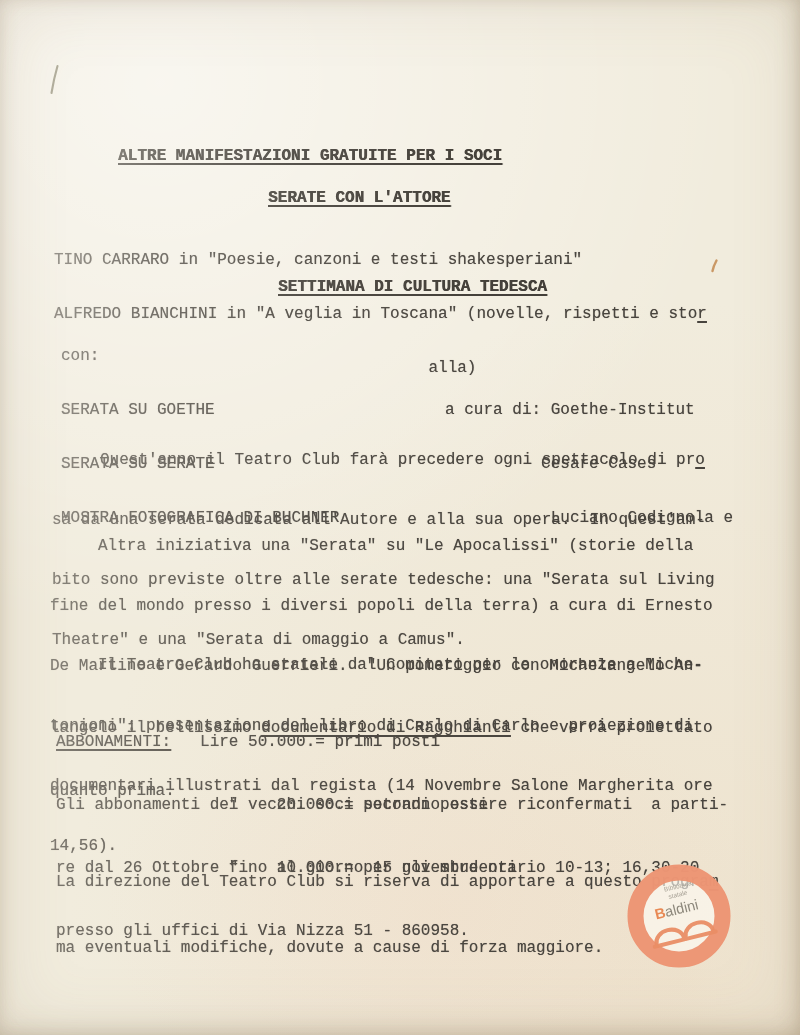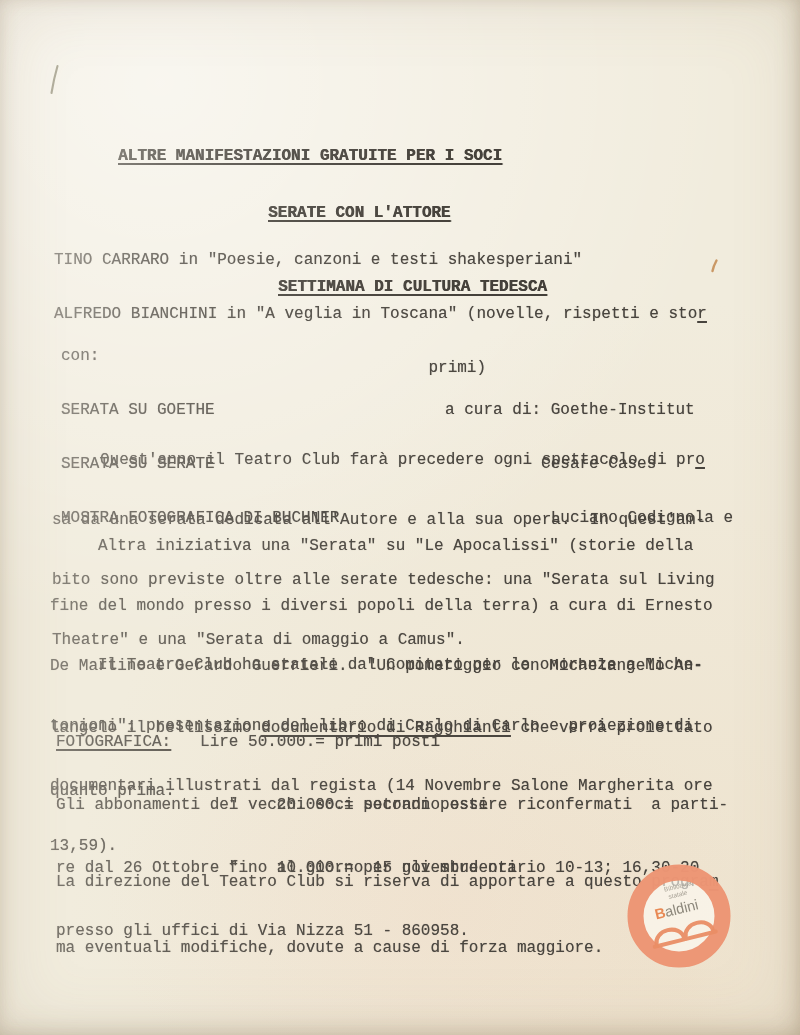--- a/index.html
+++ b/index.html
@@ -38,26 +38,26 @@
 
   <svg class="marks" width="800" height="1035" viewBox="0 0 800 1035" style="left:0;top:0">
     <path d="M57.5 66 Q54 78 51.5 93" stroke="#97937f" stroke-width="2.1" opacity="0.72" fill="none" stroke-linecap="round"></path>
     <path d="M716.5 260.5 Q713.5 266 712.5 271" stroke="#c08347" stroke-width="2.4" opacity="0.8" fill="none" stroke-linecap="round"></path>
   </svg>
 
   <div class="typescript">
 
     <div class="blk hd" style="left:118px;top:146px"><span class="u">ALTRE MANIFESTAZIONI GRATUITE PER I SOCI</span></div>
 
-    <div class="blk hd" style="left:268px;top:203px"><span class="u">SERATE CON L'ATTORE</span></div>
+    <div class="blk hd" style="left:268px;top:188px"><span class="u">SERATE CON L'ATTORE</span></div>
 
     <div class="blk" style="left:54px;top:215px;line-height:18px">
       <div><span>TINO CARRARO in "Poesie, canzoni e testi shakesperiani"</span></div>
       <div><span>ALFREDO BIANCHINI in "A veglia in Toscana" (novelle, rispetti e sto</span><span class="u">r</span></div>
-      <div><span>                                       primi)</span></div>
+      <div><span>                                       alla)</span></div>
     </div>
 
     <div class="blk hd" style="left:278px;top:277px"><span class="u">SETTIMANA DI CULTURA TEDESCA</span></div>
 
     <div class="blk" style="left:61px;top:311px;line-height:18px">
       <div><span>con:</span></div>
       <div><span>SERATA SU GOETHE                        a cura di: Goethe-Institut</span></div>
       <div><span>SERATA SU SERATE                                  Cesare Cases</span></div>
       <div><span>MOSTRA FOTOGRAFICA DI BUCHNER                      Luciano Codignola e</span></div>
     </div>
@@ -68,31 +68,31 @@
       <div><span>bito sono previste oltre alle serate tedesche: una "Serata sul Living</span></div>
       <div><span>Theatre" e una "Serata di omaggio a Camus".</span></div>
     </div>
 
     <div class="blk" style="left:50px;top:496px">
       <div><span>     Altra iniziativa una "Serata" su "Le Apocalissi" (storie della</span></div>
       <div><span>fine del mondo presso i diversi popoli della terra) a cura di Ernesto</span></div>
       <div><span>De Martino e Gerardo Guerrieri.  "Un pomeriggio con Michelangelo An-</span></div>
       <div><span>tonioni": presentazione del libro di Carlo di Carlo e proiezione di</span></div>
       <div><span>documentari illustrati dal regista (14 Novembre Salone Margherita ore</span></div>
-      <div><span>13,59).</span></div>
+      <div><span>14,56).</span></div>
     </div>
 
     <div class="blk" style="left:50px;top:613px;line-height:21px">
       <div><span>     Il Teatro Club ha statale dal Comitato per le onoranze a Miche-</span></div>
       <div><span>langelo il bellissimo </span><span class="u">documentario di Ragghianti</span><span> che verrà proiettato</span></div>
       <div><span>quanto prima.</span></div>
     </div>
 
     <div class="blk" style="left:56px;top:690px;line-height:21px">
-      <div><span class="u">FOTOGRAFICA:</span><span>   Lire 50.000.= primi posti</span></div>
+      <div><span class="u">ABBONAMENTI:</span><span>   Lire 50.000.= primi posti</span></div>
       <div><span>                  "    20.000.= secondi posti</span></div>
       <div><span>                  "    10.000.= per gli studenti</span></div>
     </div>
 
     <div class="blk" style="left:56px;top:753px;line-height:21px">
       <div><span>Gli abbonamenti dei vecchi soci potranno essere riconfermati  a parti-</span></div>
       <div><span>re dal 26 Ottobre fino al giorno 15 novembre orario 10-13; 16,30-20</span></div>
       <div><span>presso gli uffici di Via Nizza 51 - 860958.</span></div>
     </div>
 

